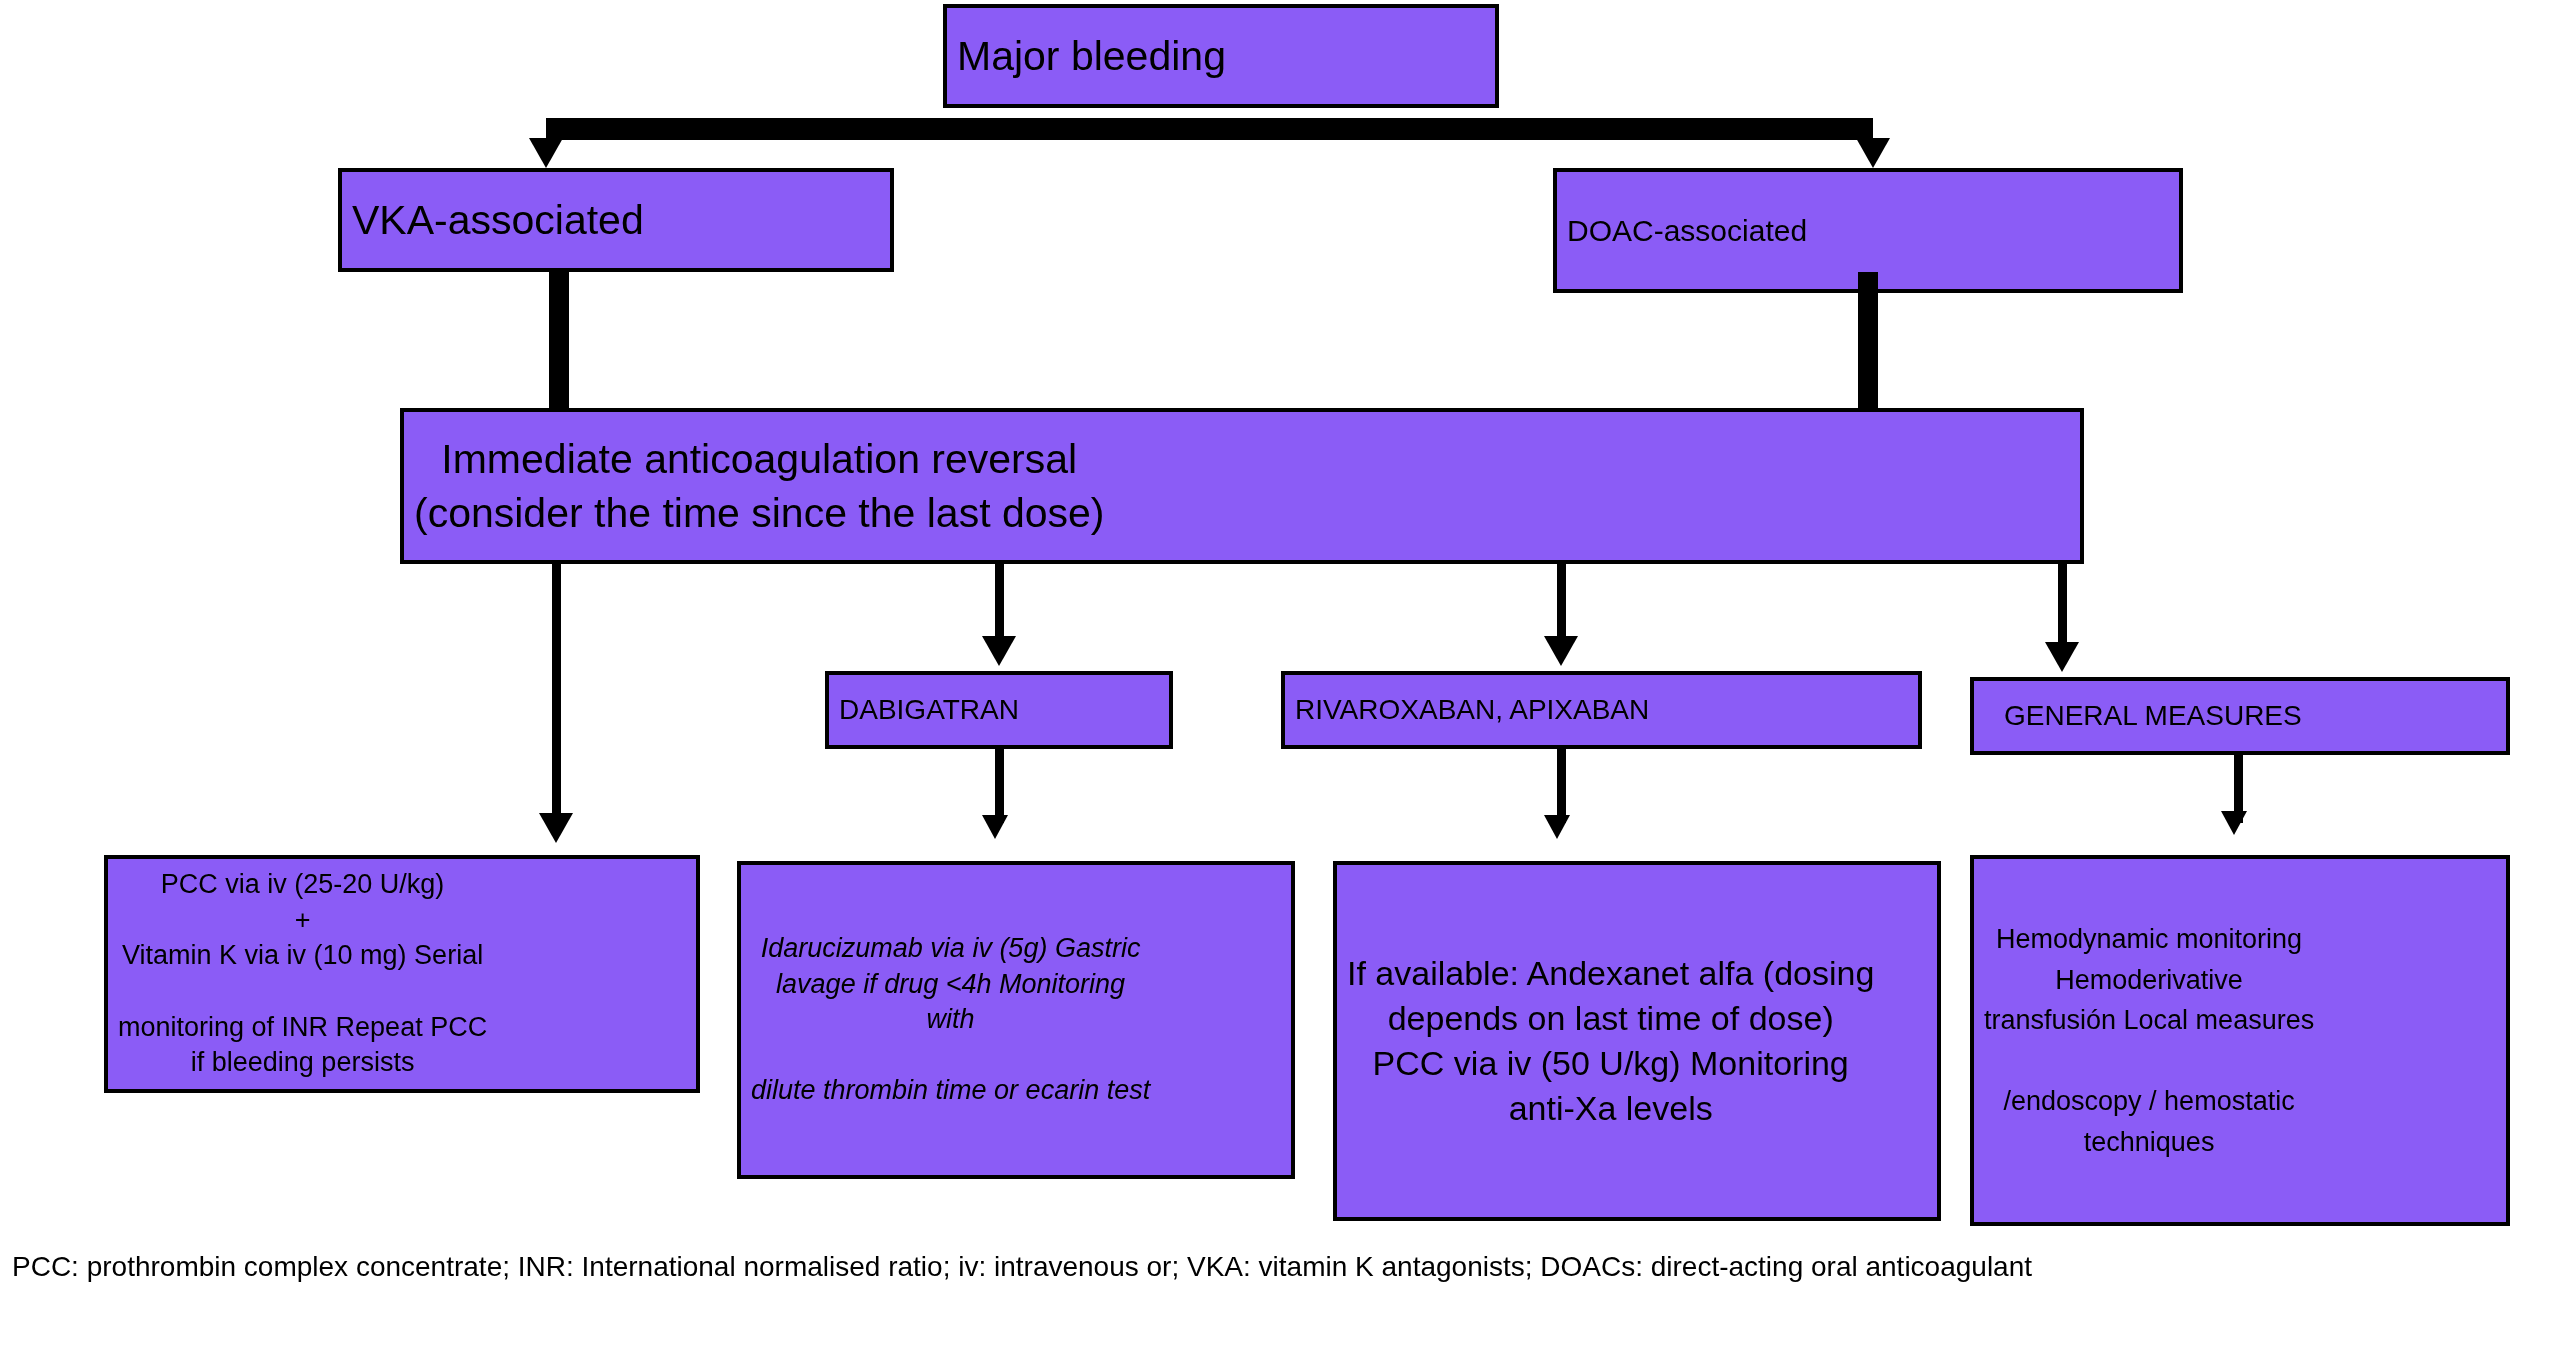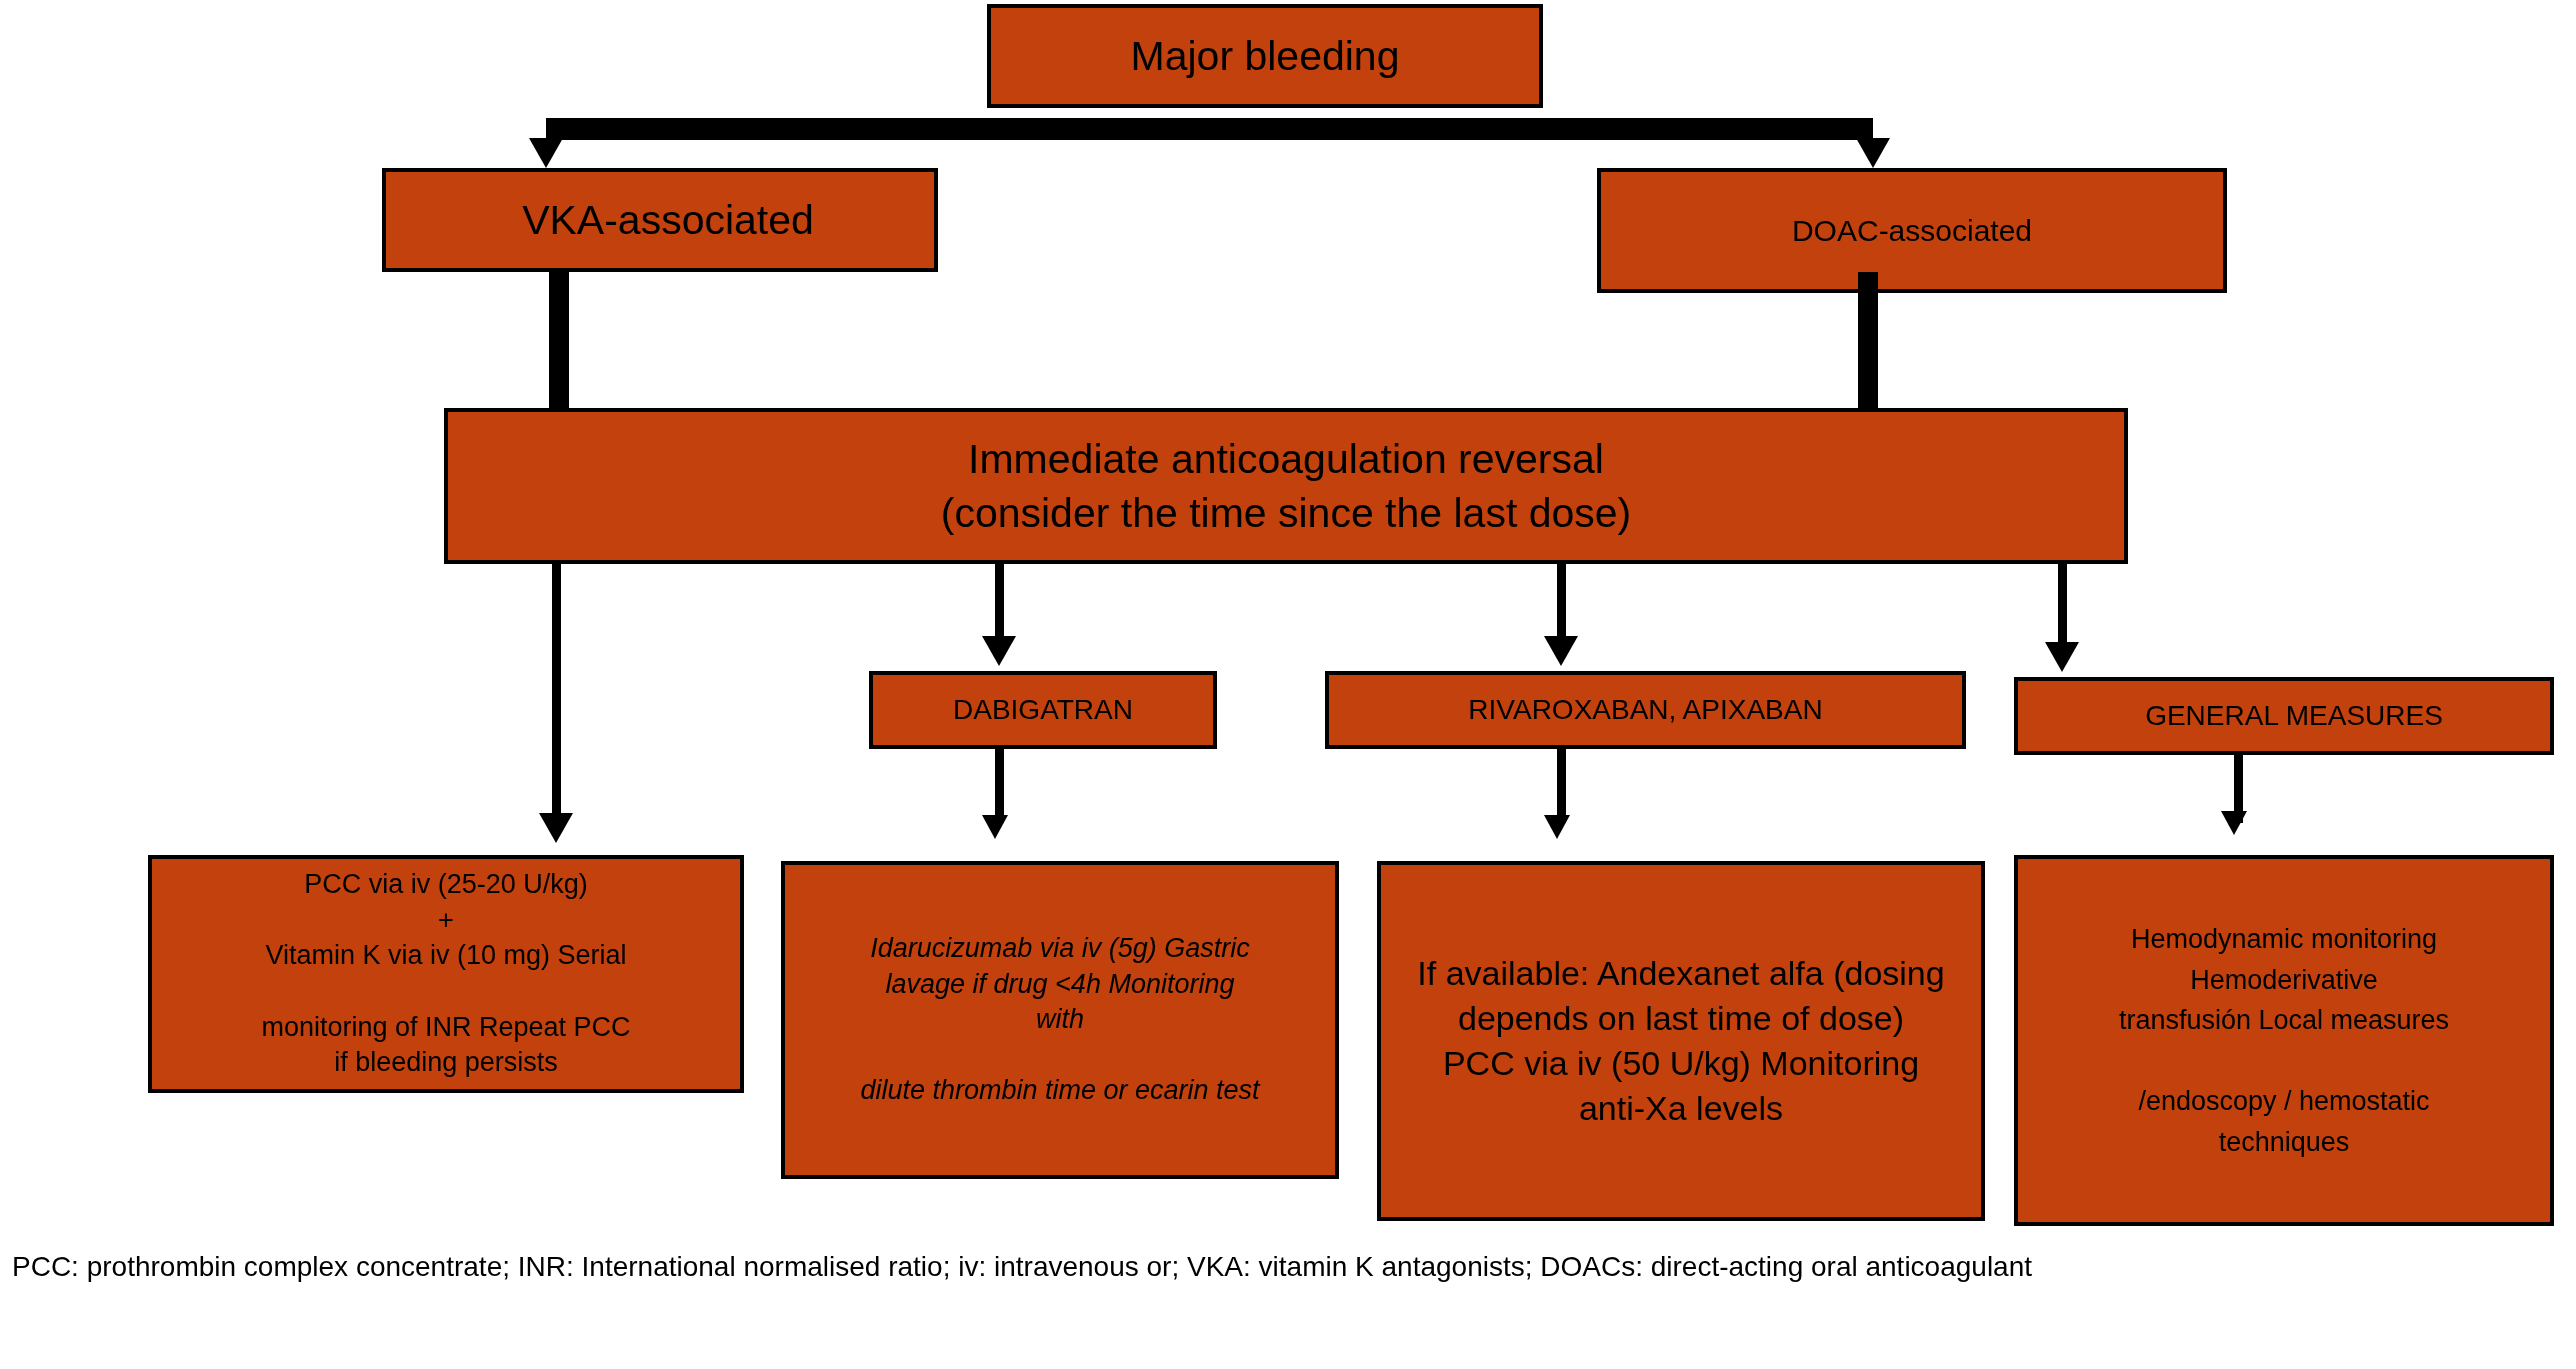--- a/index.html
+++ b/index.html
@@ -14,46 +14,44 @@
   #canvas {
     position: relative;
     width: 2576px;
     height: 1370px;
     background: #ffffff;
     overflow: hidden;
   }
   .node {
     position: absolute;
     border: 4px solid #000000;
-    background: #c2410c;
+    background: #8b5cf6;
     box-sizing: border-box;
     display: flex;
     align-items: center;
-    justify-content: center;
     text-align: center;
     line-height: 1.32;
-    margin-left: 44px;
   }
   
   .node::after {
     content: "";
     position: absolute;
     left: 0; right: 0; bottom: -4px;
     height: 4px;
     background: #000000;
   }
   .node .txt {
     display: block;
     white-space: pre-line;
     padding: 0 10px;
   }
 
   
   #node-major-bleeding { left: 943px; top: 4px;  width: 556px;  height: 104px; font-size: 41px; }
-  #node-vka            { left: 338px; top: 168px; width: 556px;  height: 104px; font-size: 41px; padding-left: 16px; }
+  #node-vka            { left: 338px; top: 168px; width: 556px;  height: 104px; font-size: 41px; }
   #node-doac          { left: 1553px; top: 168px; width: 630px;  height: 125px; font-size: 30px; }
   #node-reversal       { left: 400px; top: 408px; width: 1684px; height: 156px; font-size: 41px; }
   #node-dabigatran     { left: 825px; top: 671px; width: 348px;  height: 78px;  font-size: 28px; }
   #node-rivaroxaban   { left: 1281px; top: 671px; width: 641px;  height: 78px;  font-size: 28px; }
   #node-general       { left: 1970px; top: 677px; width: 540px;  height: 78px;  font-size: 28px; padding-left: 20px; }
   #node-vka-detail     { left: 104px; top: 855px; width: 596px;  height: 238px; font-size: 27px; }
   #node-dabi-detail    { left: 737px; top: 861px; width: 558px;  height: 318px; font-size: 27px; font-style: italic; }
   #node-riva-detail   { left: 1333px; top: 861px; width: 608px;  height: 360px; font-size: 34px; }
   #node-gen-detail    { line-height: 1.5; left: 1970px; top: 855px; width: 540px; height: 371px; font-size: 27px; }
 

